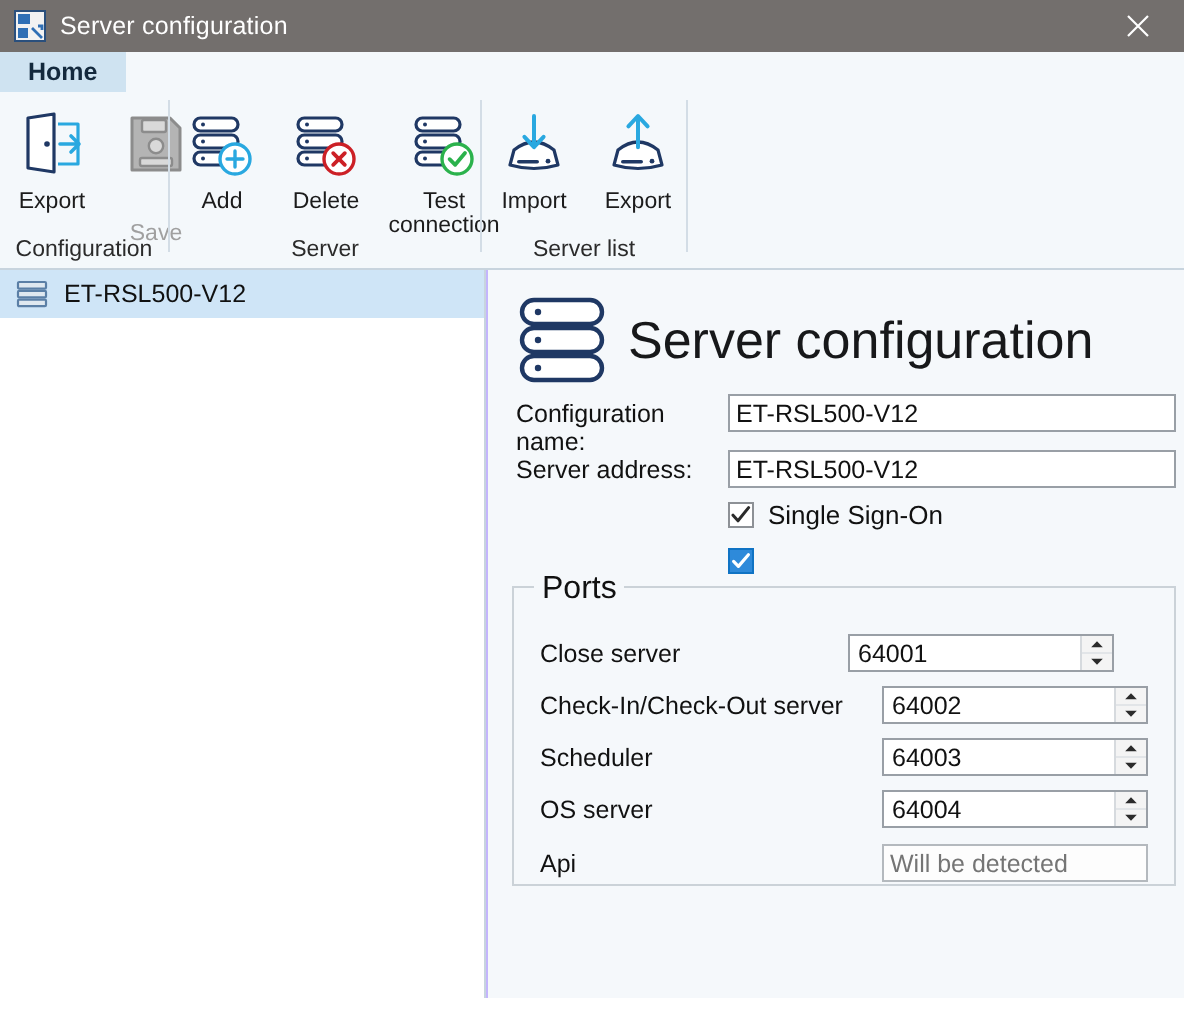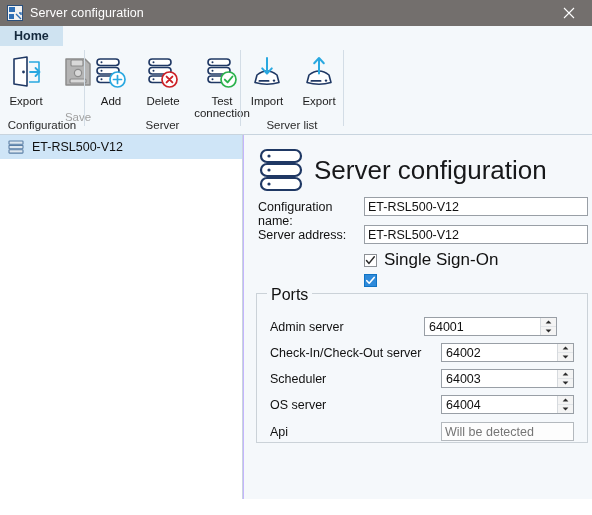--- a/index.html
+++ b/index.html
@@ -81,21 +81,21 @@
     font-family:"Liberation Sans","DejaVu Sans",sans-serif;font-size:12.5px;color:#111;
     padding:0 3px;outline:none;
   }
   .tinput.readonly{background:#fdfdfd;color:#8e9398;border-color:#b4b9be;}
 
   .cbrow{position:absolute;display:flex;align-items:center;}
   .cbox{width:13px;height:13px;box-sizing:border-box;flex:0 0 auto;position:relative;}
   .cbox.plain{border:1px solid #8d9196;background:#fff;}
   .cbox.filled{border:1px solid #0f73c4;background:#2e8ada;}
   .cbox svg{position:absolute;left:0;top:0;}
-  .cblabel{margin-left:7px;font-size:17px;color:#111;}
+  .cblabel{margin-left:7px;font-size:13px;color:#111;}
 
   .groupbox{
     position:absolute;box-sizing:border-box;
     border:1px solid #cbd2d8;background:transparent;
   }
   .gb-title{
     position:absolute;top:-8px;left:10px;padding:0 4px;background:#f5f8fb;
     font-size:16px;color:#111;
   }
 
@@ -337,21 +337,21 @@
             <path d="M1.8 5.7 L4.2 8.2 L9.2 2.4" fill="none" stroke="#ffffff" stroke-width="1.6" stroke-linecap="round" stroke-linejoin="round"></path>
           </svg>
         </span>
       </div>
 
       <div class="groupbox" style="left:12px;top:158px;width:332px;height:150px;">
         <span class="gb-title">Ports</span>
       </div>
 
       <div class="frow" style="left:26px;top:185px;">
-        <span class="flabel">Admin server</span>
+        <span class="flabel">Close server</span>
       </div>
       <div class="spin" style="left:180px;top:182px;width:133px;">
         <span class="val">64001</span>
         <span class="arrows">
           <span class="arr up">
               <svg width="7" height="4" viewBox="0 0 7 4">
                 <path d="M3.5 0.6 L6.4 3.6 L0.6 3.6 Z" fill="#2b2b2b"></path>
               </svg>
             </span>
           <span class="arr down">

